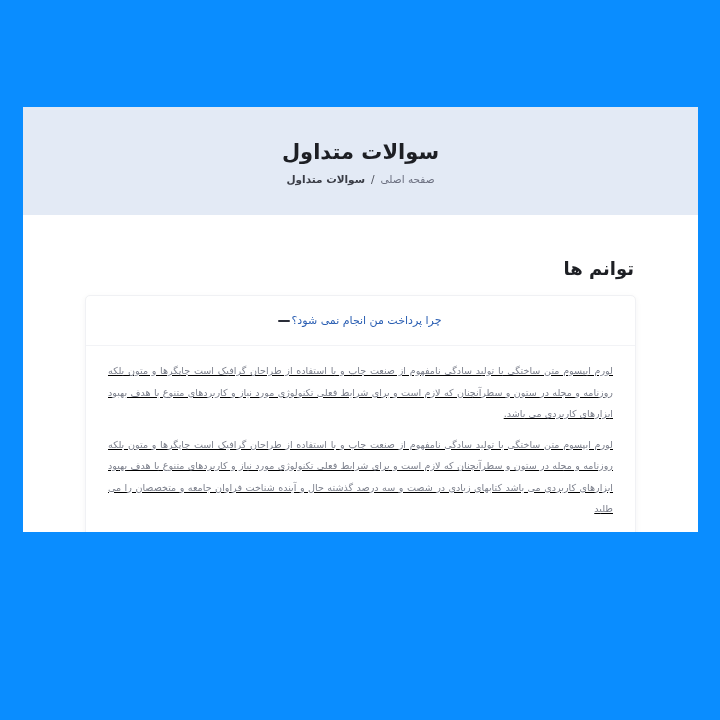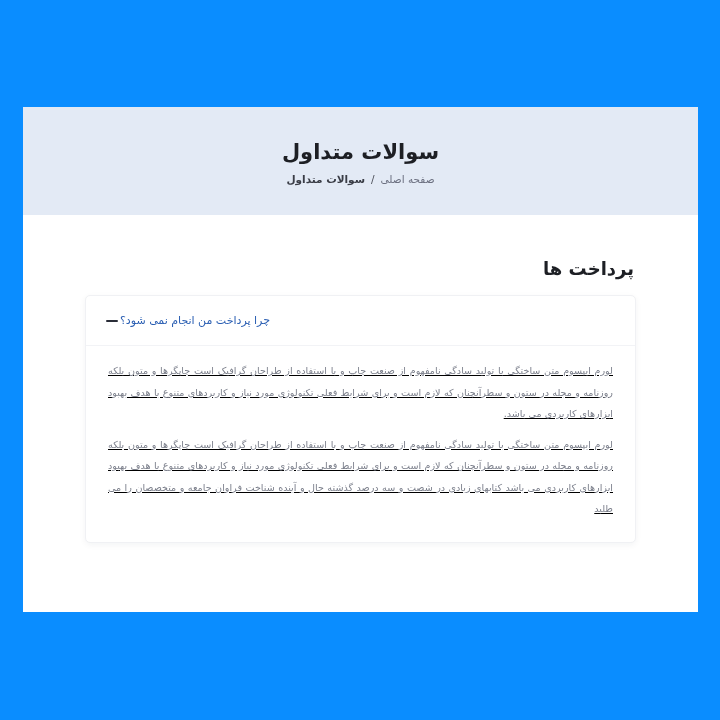--- a/index.html
+++ b/index.html
@@ -4,21 +4,21 @@
   <style>
     * { box-sizing: border-box; margin: 0; padding: 0; }
     html, body {
       width: 720px; height: 720px; overflow: hidden;
       background: #0a8dff;
       font-family: "DejaVu Sans", "Liberation Sans", sans-serif;
     }
     .frame {
       position: absolute;
       left: 23px; top: 107px;
-      width: 675px; height: 505px;
+      width: 675px; height: 425px;
       background: #ffffff;
       overflow: hidden;
       direction: rtl;
     }
     .hero {
       height: 108px;
       background: #e3eaf5;
       display: flex; flex-direction: column;
       align-items: center; justify-content: center;
       text-align: center;
@@ -54,21 +54,21 @@
     .accordion { margin-top: 14px; }
     .acc-item {
       background: #fff;
       border: 1px solid #f0f1f4;
       border-radius: 5px;
       box-shadow: 0 2px 6px rgba(20,30,60,0.05);
       margin-bottom: 16px;
     }
     .acc-header {
       height: 50px;
-      display: flex; align-items: center; justify-content: flex-end;
+      display: flex; align-items: center; justify-content: center;
       padding: 0 22px 0 18px;
       cursor: pointer;
     }
     .acc-item.open .acc-header { border-bottom: 1px solid #f2f3f6; }
     .acc-question {
       font-size: 11px;
       color: #2a2c33;
     }
     .acc-item.open .acc-question { color: #2b5fb3; }
     .acc-toggle {
@@ -108,21 +108,21 @@
   <header class="hero">
     <h1 class="hero-title">سوالات متداول</h1>
     <nav class="breadcrumb">
       <a class="crumb-home">صفحه اصلی</a>
       <span class="crumb-sep">/</span>
       <span class="crumb-current">سوالات متداول</span>
     </nav>
   </header>
 
   <main class="content">
-    <h2 class="section-title">پرداخت ها</h2>
+    <h2 class="section-title">توانم ها</h2>
 
     <div class="accordion">
 
       <div class="acc-item open">
         <div class="acc-header">
           <span class="acc-question">چرا پرداخت من انجام نمی شود؟</span>
           <span class="acc-toggle"></span>
         </div>
         <div class="acc-body">
           <p>لورم ایپسوم متن ساختگی با تولید سادگی نامفهوم از صنعت چاپ و با استفاده از طراحان گرافیک است چاپگرها و متون بلکه روزنامه و مجله در ستون و سطرآنچنان که لازم است و برای شرایط فعلی تکنولوژی مورد نیاز و کاربردهای متنوع با هدف بهبود ابزارهای کاربردی می باشد.</p>

